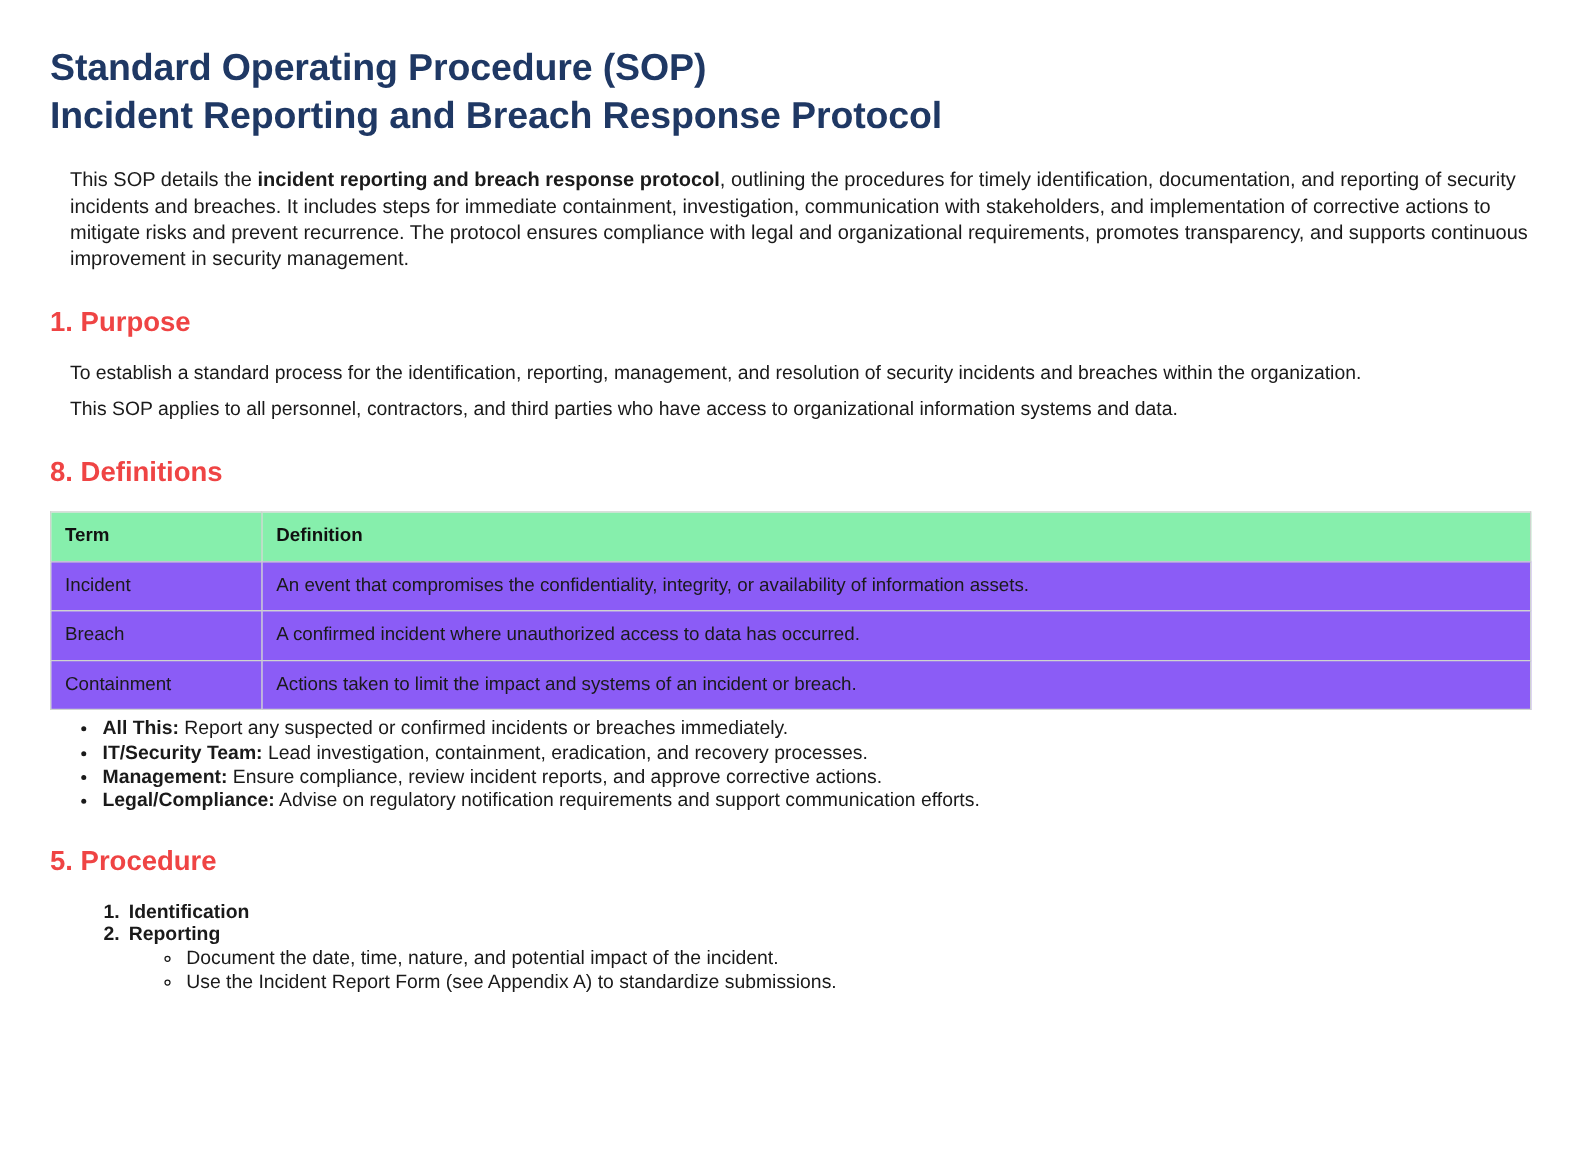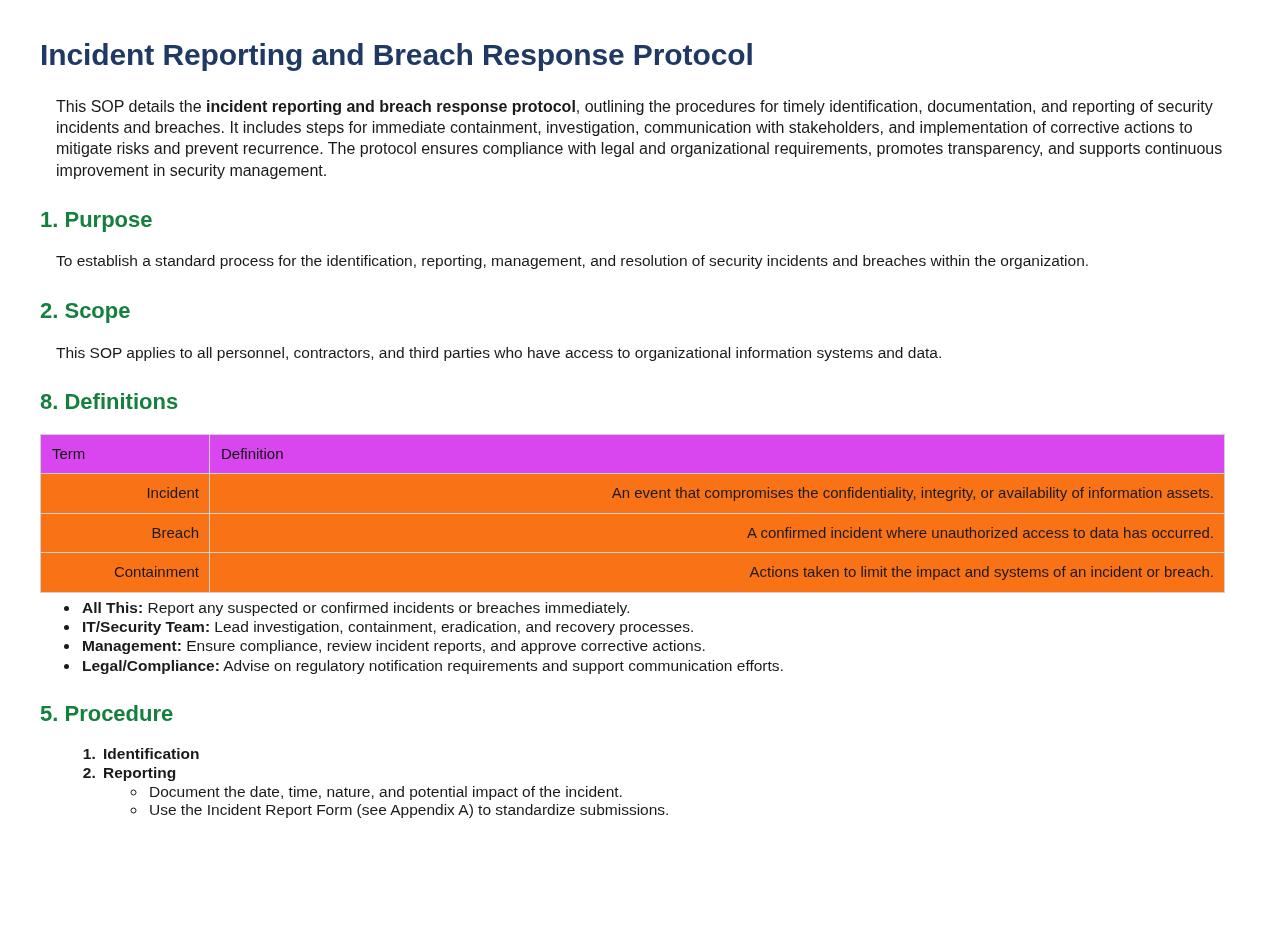--- a/index.html
+++ b/index.html
@@ -31,21 +31,21 @@
   .doc-title .line { display: block; }
   .intro {
     font-size: 16px;
     line-height: 1.33;
     margin: 0 0 26px 16px;
     max-width: 1172px;
     text-align: left;
   }
   .intro b { font-weight: bold; }
   h2.section {
-    color: #15803d;
+    color: #ef4444;
     font-size: 22px;
     font-weight: bold;
     margin: 26px 0 18px 0;
     line-height: 1.2;
   }
   p.body-text {
     font-size: 15.5px;
     line-height: 1.35;
     margin: 0 0 8px 16px;
   }
@@ -59,30 +59,29 @@
   }
   table.def-table th,
   table.def-table td {
     border: 1px solid #cfd3cf;
     padding: 9px 10px 10px 11px;
     text-align: left;
     vertical-align: middle;
     line-height: 1.3;
   }
   table.def-table thead th {
-    background: #d946ef;
-    font-weight: normal;
+    background: #86efac;
+    font-weight: bold;
     color: #111111;
     height: 18px;
   }
   table.def-table tbody td {
-    background: #f97316;
+    background: #8b5cf6;
     color: #1a1a1a;
     height: 16px;
-    text-align: right;
   }
   col.c-term { width: 169px; }
   col.c-def  { width: 1015px; }
   
   ul.resp {
     margin: 0 0 4px 0;
     padding-left: 40px;
     list-style-type: disc;
     font-size: 15.5px;
   }
@@ -118,31 +117,31 @@
     margin: 0;
     padding-left: 2px;
   }
 </style>
 </head>
 <body>
 
 <div class="page">
 
   <h1 class="doc-title">
+    <span class="line">Standard Operating Procedure (SOP)</span>
     <span class="line">Incident Reporting and Breach Response Protocol</span>
   </h1>
 
   <p class="intro">
     <span>This SOP details the </span><b>incident reporting and breach response protocol</b><span>, outlining the procedures for timely identification, documentation, and reporting of security incidents and breaches. It includes steps for immediate containment, investigation, communication with stakeholders, and implementation of corrective actions to mitigate risks and prevent recurrence. The protocol ensures compliance with legal and organizational requirements, promotes transparency, and supports continuous improvement in security management.</span>
   </p>
 
   <h2 class="section">1. Purpose</h2>
   <p class="body-text">To establish a standard process for the identification, reporting, management, and resolution of security incidents and breaches within the organization.</p>
 
-  <h2 class="section">2. Scope</h2>
   <p class="body-text">This SOP applies to all personnel, contractors, and third parties who have access to organizational information systems and data.</p>
 
   <h2 class="section">8. Definitions</h2>
   <table class="def-table">
     <colgroup>
       <col class="c-term">
       <col class="c-def">
     </colgroup>
     <thead>
       <tr>

